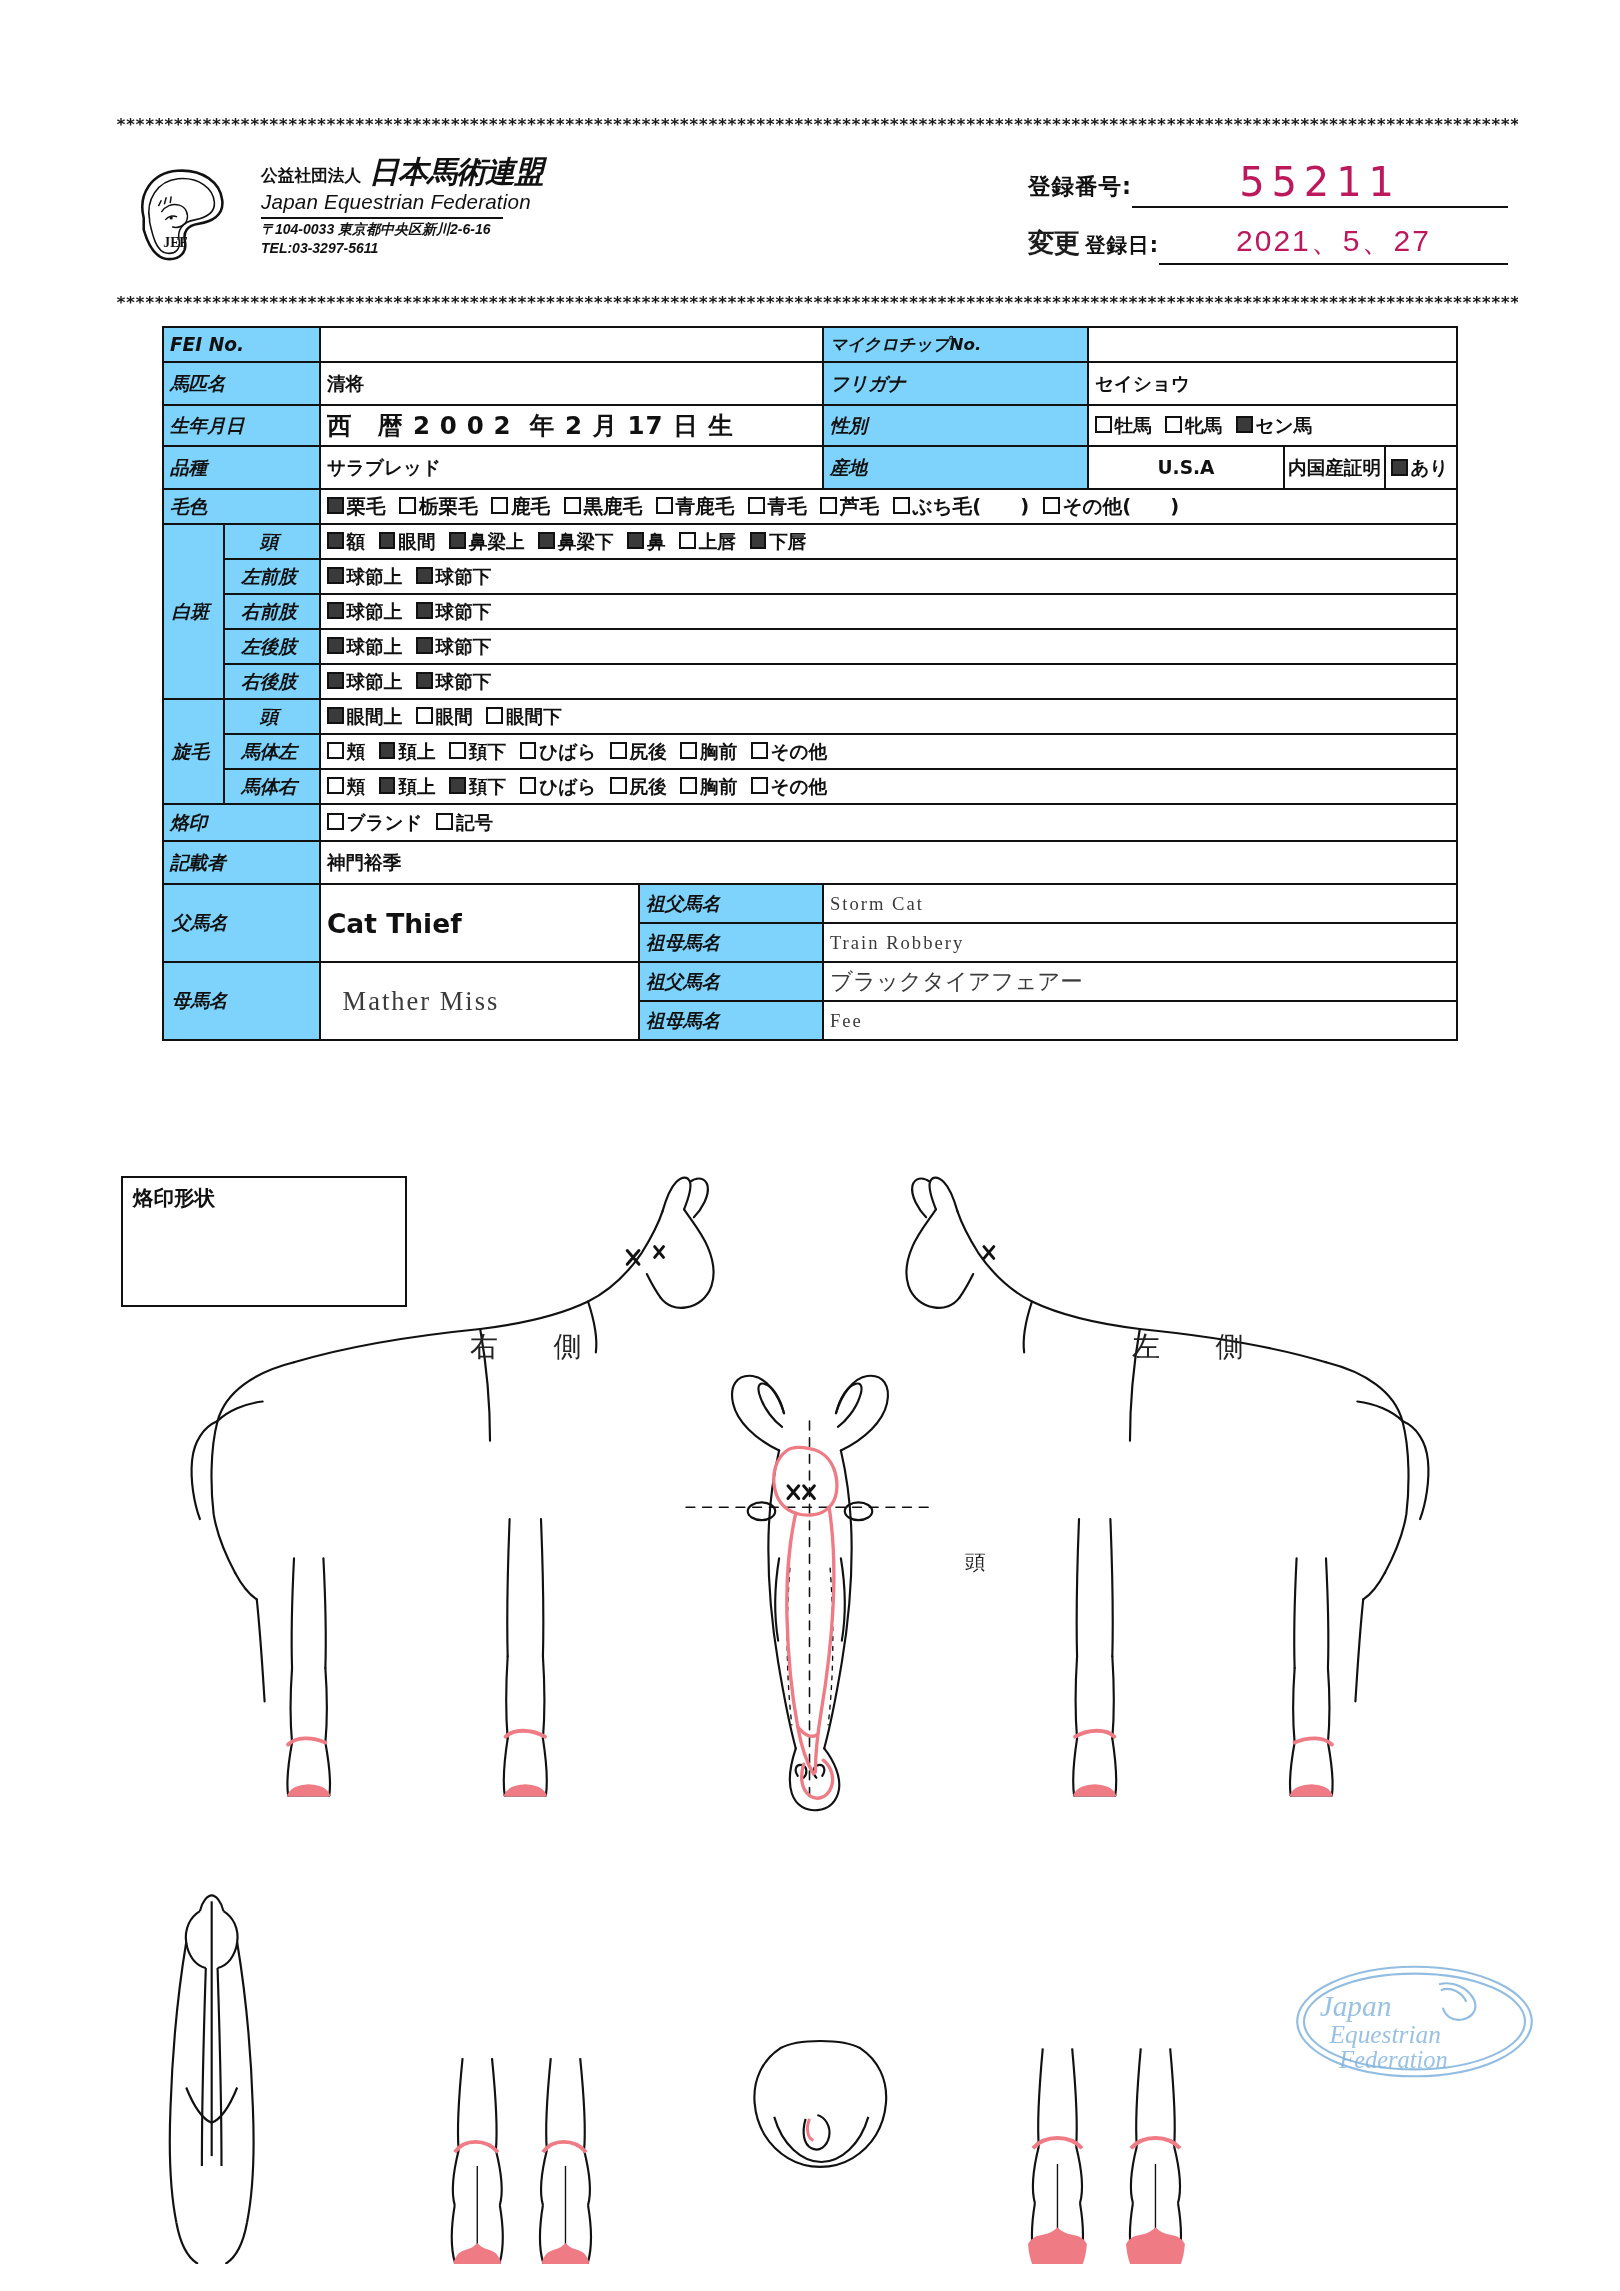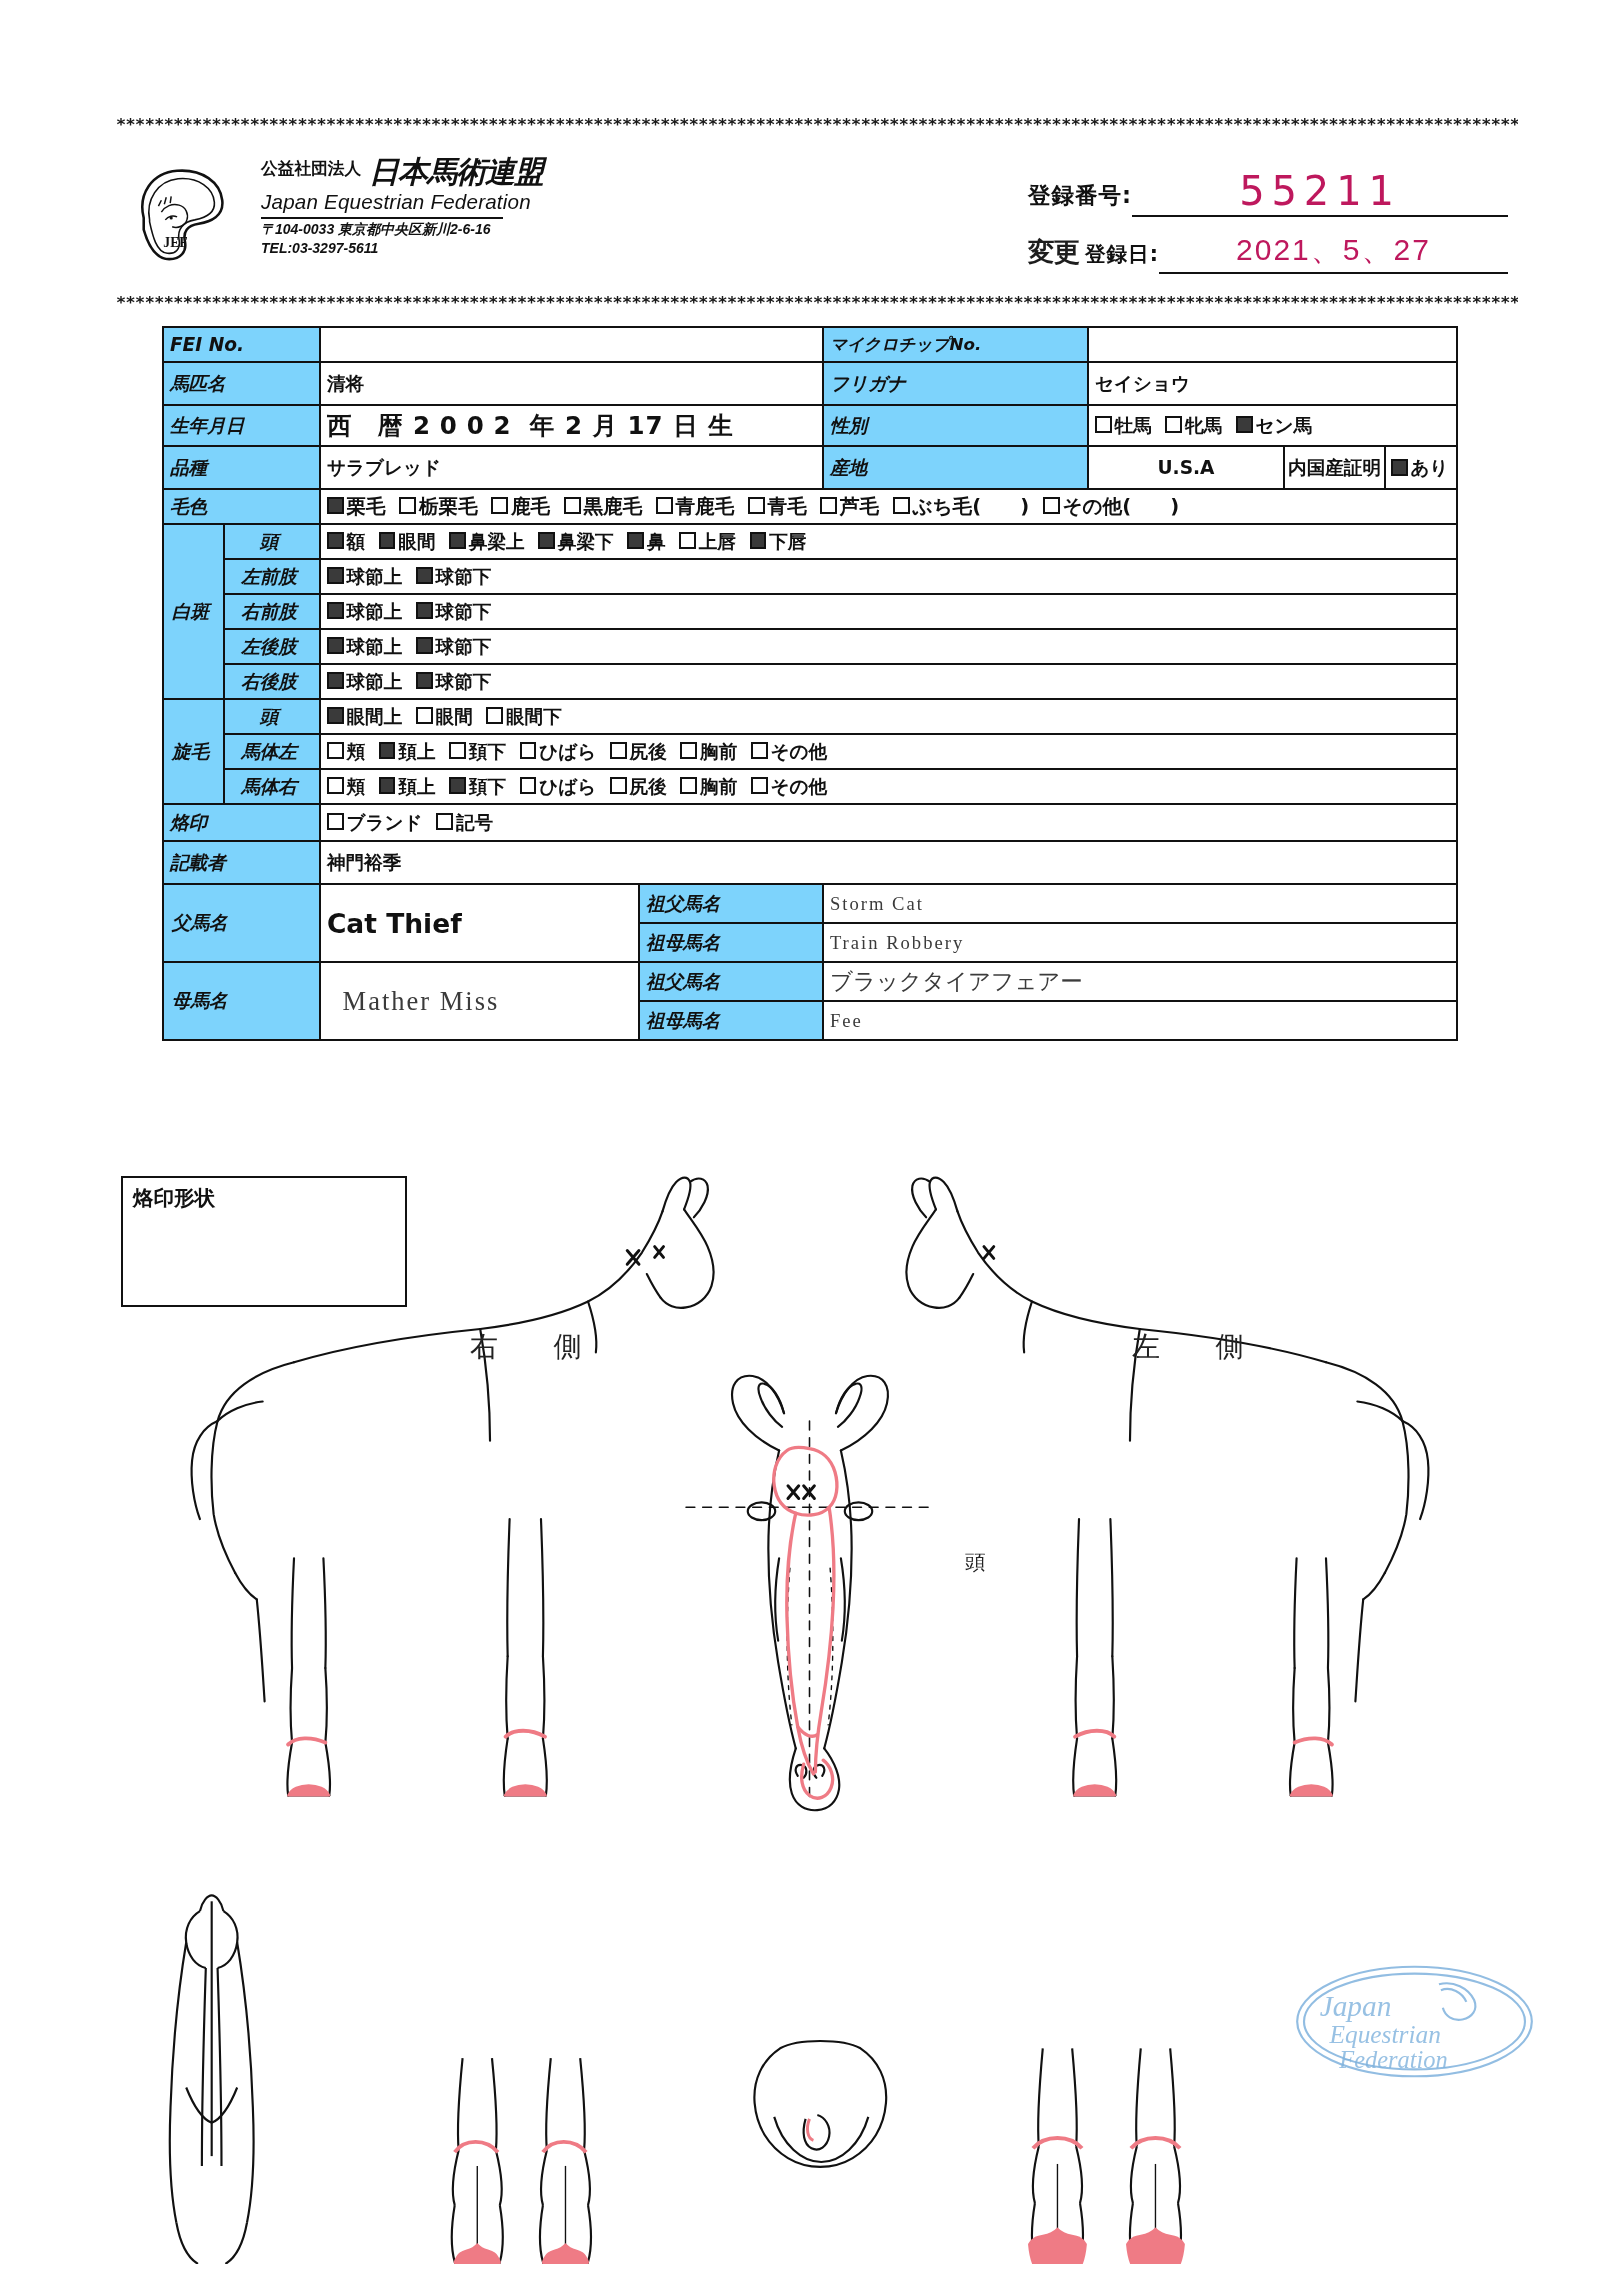--- a/index.html
+++ b/index.html
@@ -19,38 +19,38 @@
   }
   #starTop{top:116px;}
   #starBot{top:294px;}
 
   .hdr{position:absolute;left:116px;top:147px;width:1402px;height:137px;}
 
   .jeflogo{position:absolute;left:9.8px;top:13.7px;width:110px;height:106px;}
   .jeflogo svg{display:block;}
 
   .orgblock{position:absolute;left:145px;top:9.8px;width:314px;}
-  .org-line1{display:flex;align-items:flex-start;gap:7.8px;}
+  .org-line1{display:flex;align-items:flex-end;gap:7.8px;}
   .org-kouki{font-size:16.7px;font-weight:bold;letter-spacing:0px;font-family:"DejaVu Sans",sans-serif;}
   .org-jp{font-size:30px;font-weight:bold;font-style:italic;letter-spacing:-1px;
           font-family:"DejaVu Sans",sans-serif;line-height:1;}
   .org-en{font-size:20.6px;font-style:italic;margin-top:2.9px;letter-spacing:0.2px;
           font-family:"Liberation Sans",sans-serif;}
   .org-rule{border-top:2px solid #111;margin-top:2.9px;width:242px;}
   .org-addr{font-size:14px;font-style:italic;font-weight:bold;line-height:1.22;margin-top:2px;
             font-family:"Liberation Sans",sans-serif;letter-spacing:0px;}
 
   .bigtitle{
     position:absolute;left:500px;top:17.6px;
     font-size:59px;font-weight:bold;font-style:italic;letter-spacing:-2px;
     font-family:"DejaVu Sans",sans-serif;line-height:1;
     -webkit-text-stroke:1.1px #000;
   }
 
-  .regblock{position:absolute;left:912px;top:13px;width:480px;}
+  .regblock{position:absolute;left:912px;top:4px;width:480px;}
   .regrow{display:flex;align-items:flex-end;height:57px;}
   .reglabel{font-size:22.5px;font-weight:bold;letter-spacing:1px;white-space:nowrap;padding-bottom:5.9px;}
   .regval{
     flex:1;border-bottom:2.9px solid #111;text-align:center;
     font-size:40px;letter-spacing:6.9px;font-weight:500;padding-bottom:1px;
     font-family:"DejaVu Sans",sans-serif;color:#be185d;
   }
   .regrow2 .reglabel{font-size:20.6px;}
   .regrow2 .regval{font-size:30px;letter-spacing:2px;border-bottom:2px solid #111;
                    font-family:"Liberation Sans",sans-serif;}

